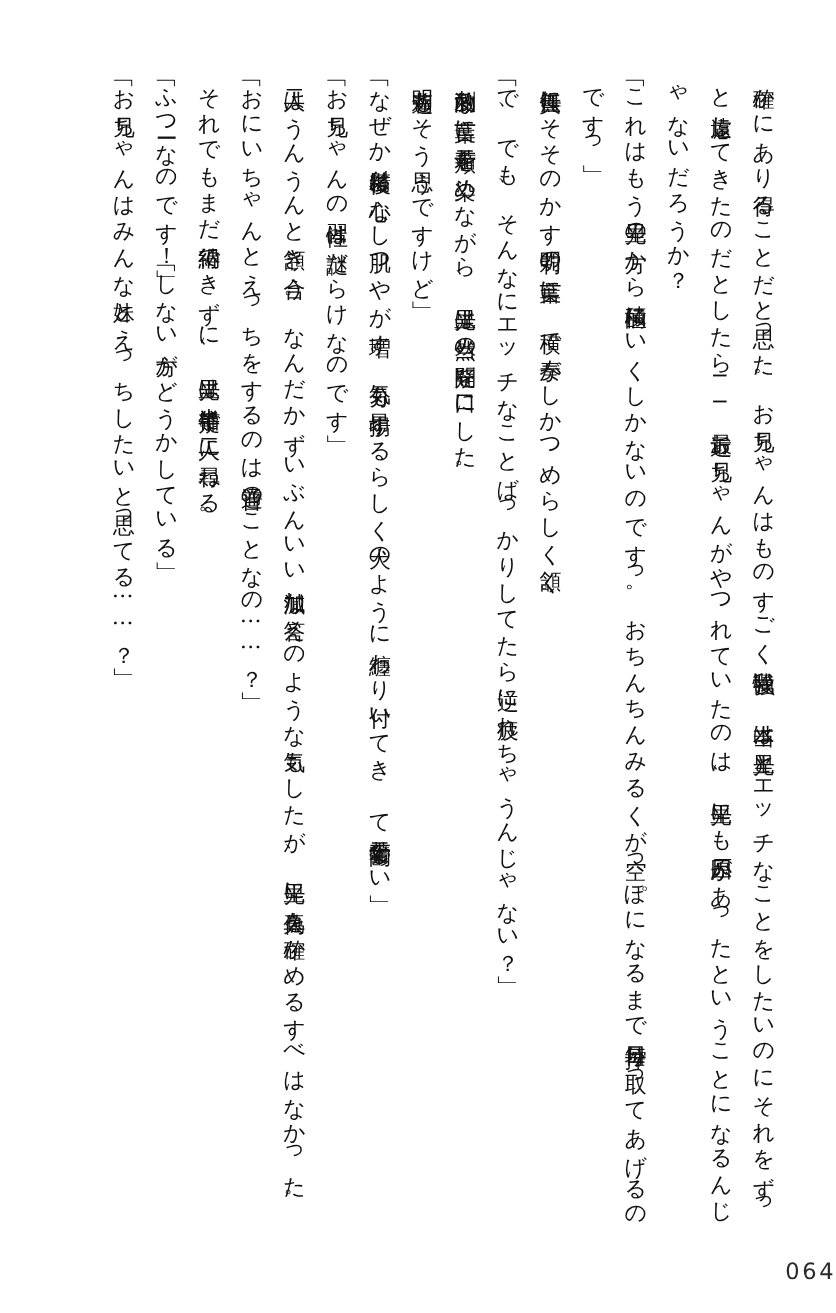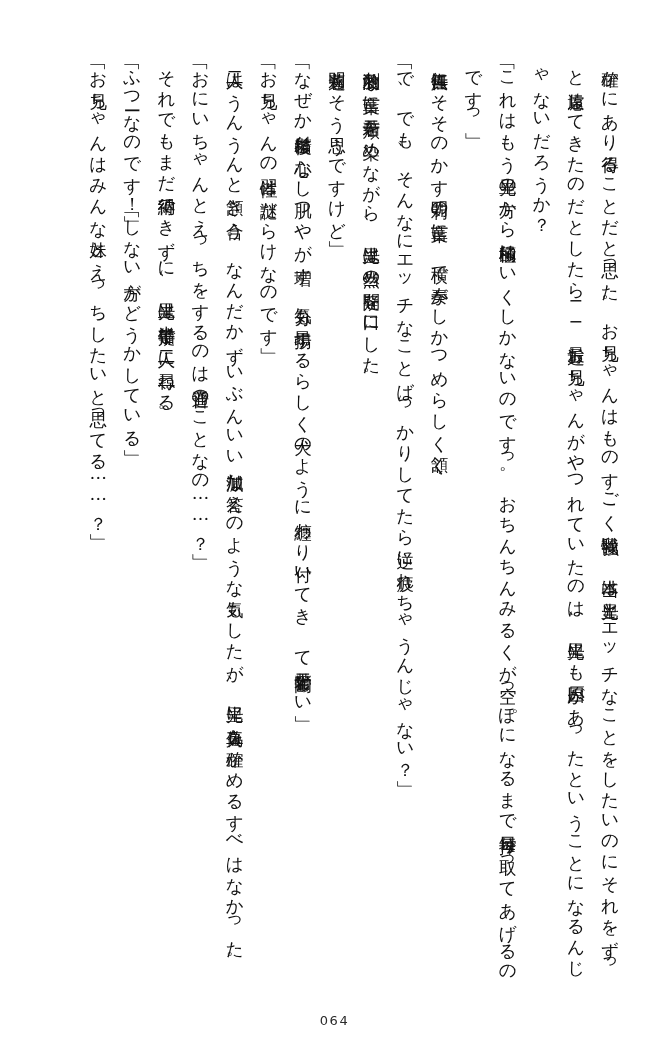--- a/index.html
+++ b/index.html
@@ -44,23 +44,23 @@
     margin: 0;
     padding: 0;
     text-indent: 0;
   }
 
   .page-number {
     position: absolute;
     bottom: 22px;
     left: 0;
     right: 0;
-    text-align: center;
+    text-align: right;
     font-family: "DejaVu Sans", "Liberation Sans", sans-serif;
-    font-size: 13px;
+    font-size: 18px;
     letter-spacing: 0.12em;
     color: #2a2a2a;
   }
 </style>
 </head>
 <body>
 
 <div id="page">
 
   <div id="text-body">

